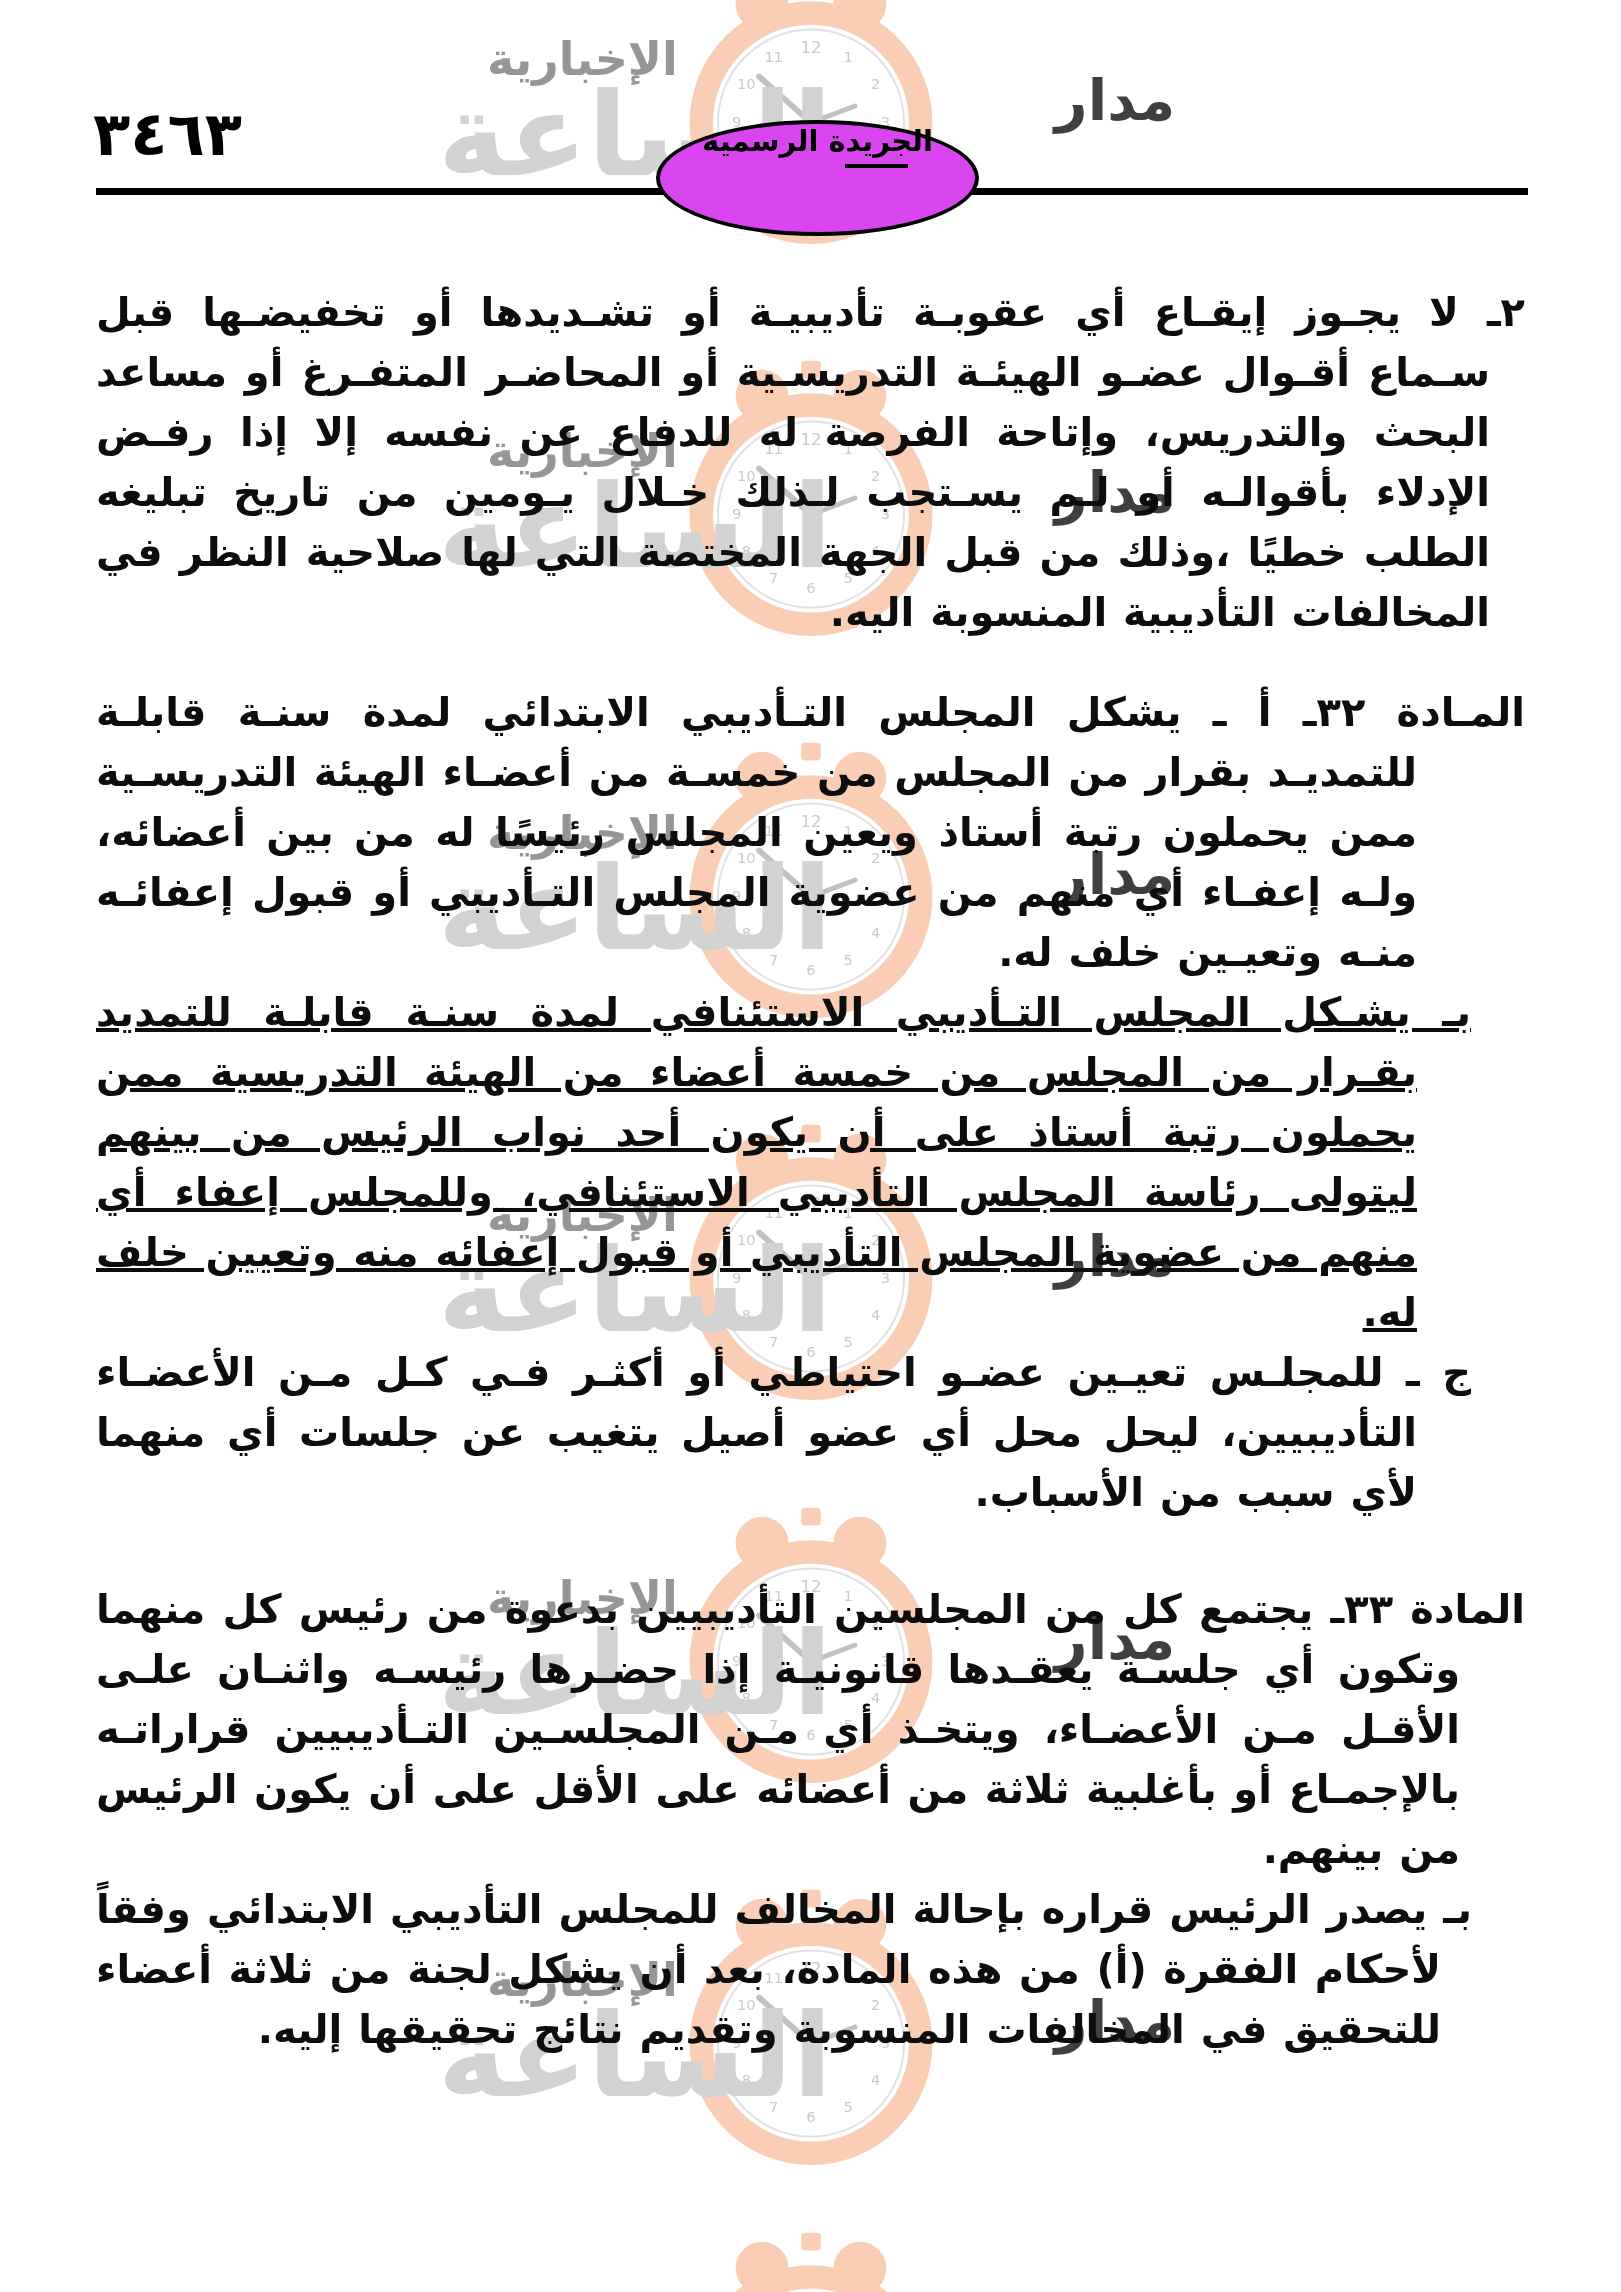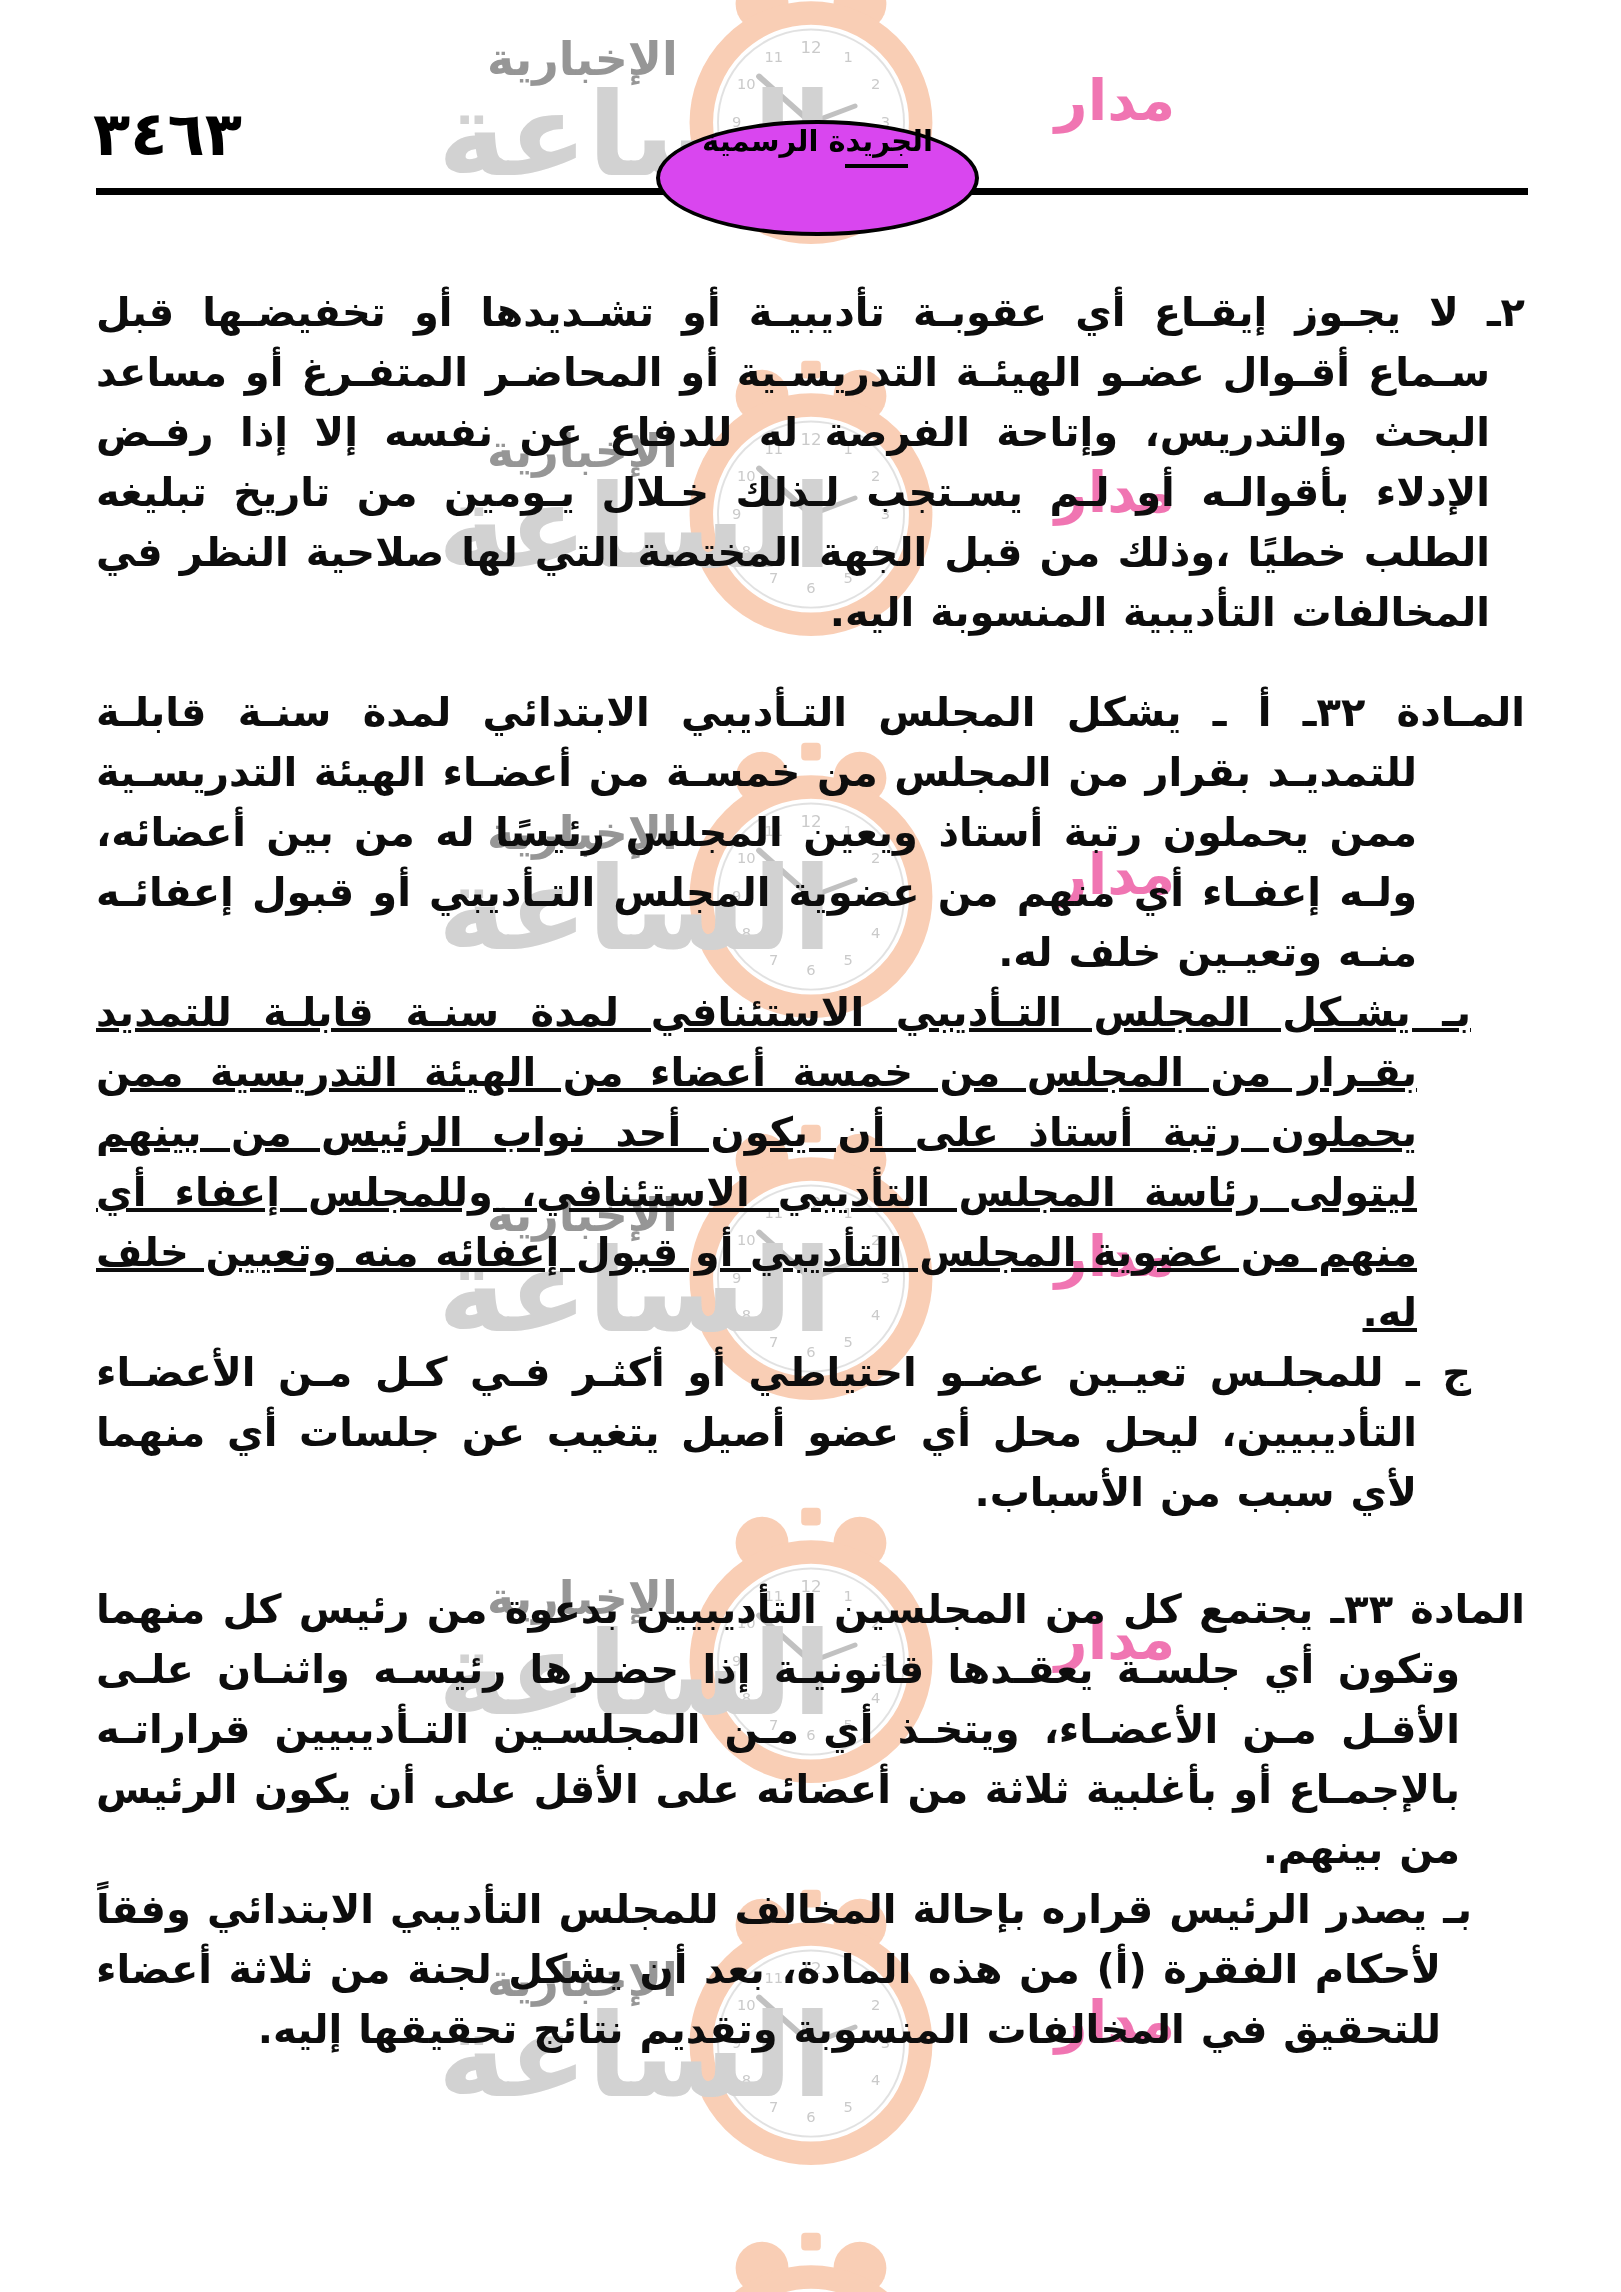--- a/index.html
+++ b/index.html
@@ -28,21 +28,21 @@
     width:765px; height:377px;
   }
   .wm-unit { position:relative; width:100%; height:100%; direction:rtl; }
   .wm-clock {
     position:absolute; left:260px; top:0;
     width:245px; height:284px;
     opacity:.6;
   }
   .wm-madar {
     position:absolute; right:17.6px; top:106px;
-    font-size:57px; font-weight:bold; color:#ec4899;
+    font-size:57px; font-weight:bold; color:#000000;
     letter-spacing:2px;
   }
   .wm-ikhbaria {
     position:absolute; left:59px; top:71px;
     font-size:46px; font-weight:bold; color:#737373;
   }
   .wm-saa {
     position:absolute; left:9.8px; top:116px;
     font-size:116px; font-weight:bold; color:#c3c3c3;
     line-height:1;

